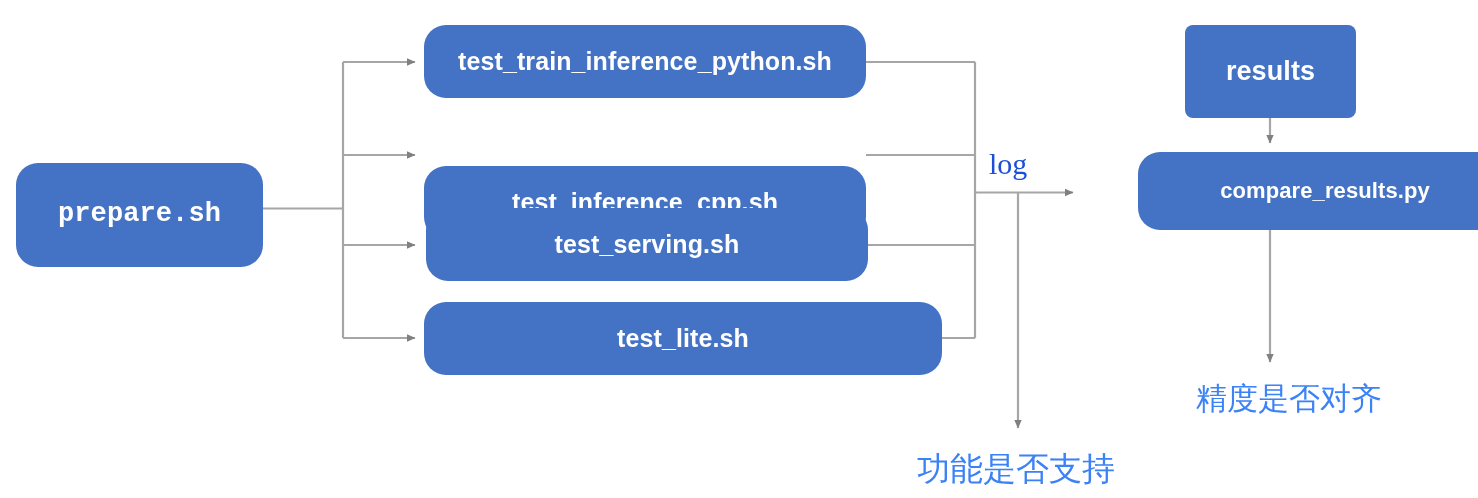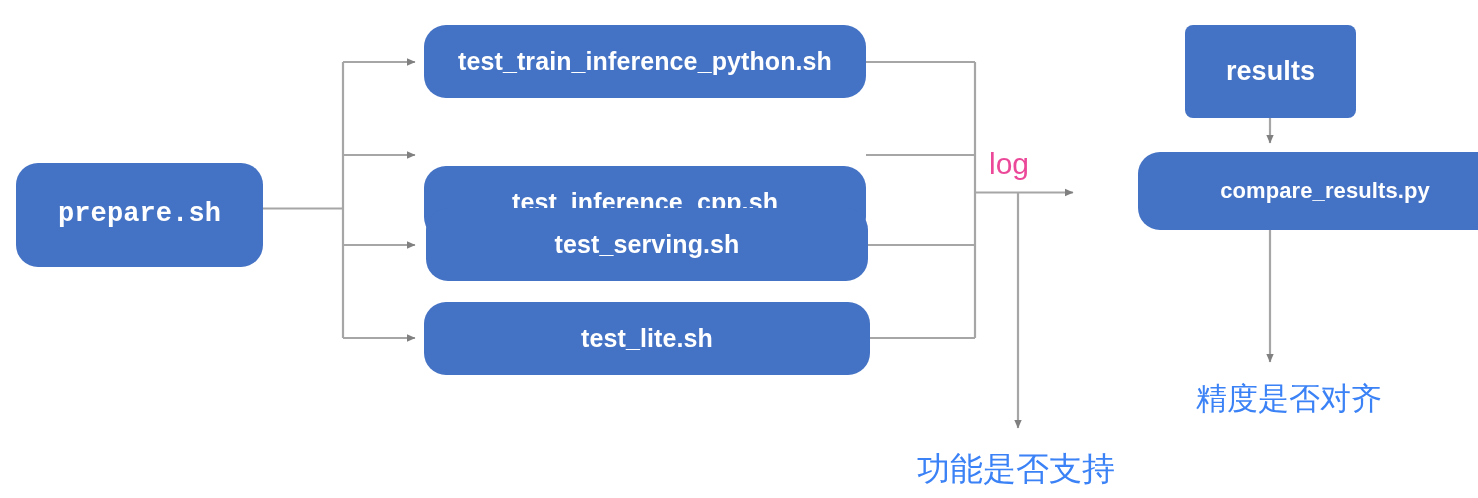--- a/index.html
+++ b/index.html
@@ -39,38 +39,39 @@
     box-sizing: border-box;
     line-height: 1.15;
     white-space: nowrap;
     border-radius: 22px;
   }
   .node.rounded {
     border-radius: 8px;
   }
   .edge-label {
     position: absolute;
-    color: #ec4899;
+    color: #1d4ed8;
     font-weight: 400;
     white-space: nowrap;
+    font-family: Liberation Serif, serif;
   }
   .note-red {
     position: absolute;
     color: #3b82f6;
     font-weight: 400;
     white-space: nowrap;
     font-family: Liberation Serif, serif;
   }
 
   
   #node-prepare      { left: 16px;   top: 163px; width: 247px; height: 104px;  font-size: 27px; font-family: Liberation Mono, monospace; }
   #node-train-python { left: 424px;  top: 25px;  width: 442px; height: 73px;  font-size: 25px; }
   #node-inference-cpp{ left: 424px;  top: 118px; width: 442px; height: 73px;  font-size: 25px; margin-top: 48px; }
   #node-serving      { left: 426px;  top: 208px; width: 442px; height: 73px;  font-size: 25px; }
-  #node-lite         { left: 424px;  top: 302px; width: 446px; height: 73px;  font-size: 25px; }
+  #node-lite         { left: 424px;  top: 302px; width: 518px; height: 73px;  font-size: 25px; }
   #node-results      { left: 1185px; top: 25px;  width: 171px; height: 93px;  font-size: 27px; }
   #node-compare      { left: 1138px; top: 152px; width: 374px; height: 78px;  font-size: 22px; }
 
   
   #label-log         { left: 989px;  top: 147px; font-size: 30px; }
   #note-function     { left: 917px;  top: 447px; font-size: 33px; }
   #note-precision    { left: 1196px; top: 378px; font-size: 31px; }
 </style>
 </head>
 <body>

